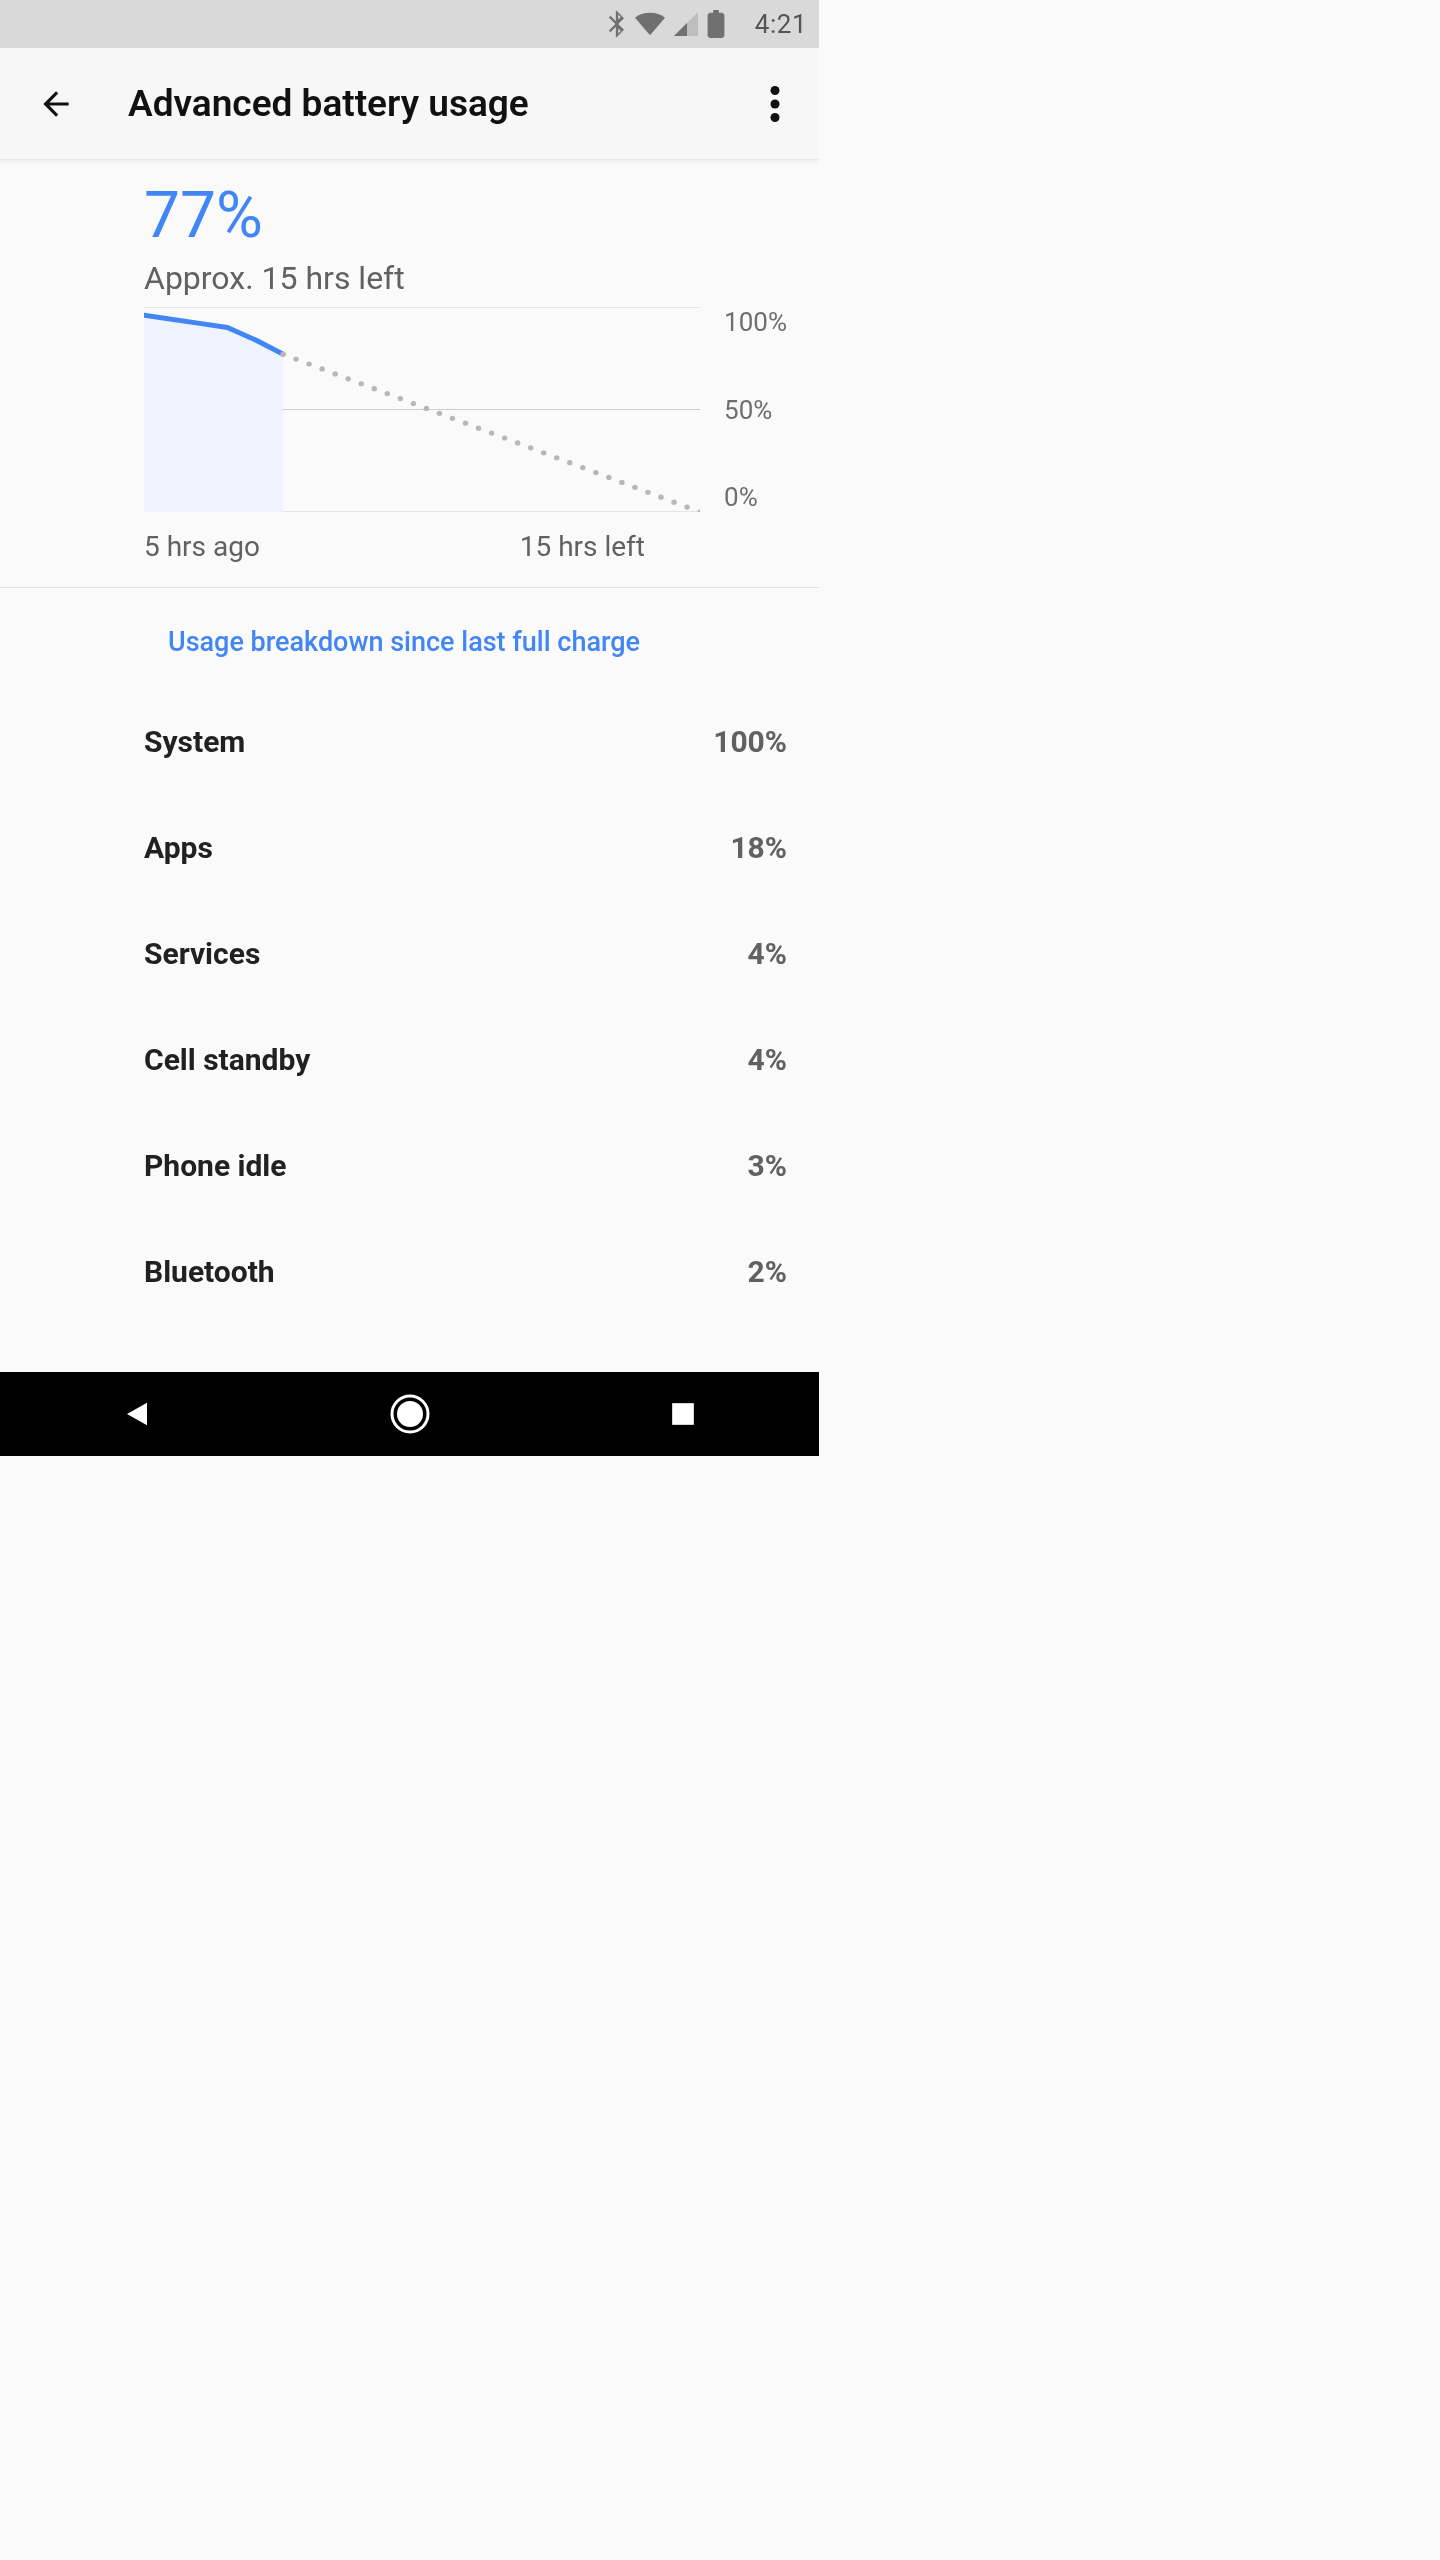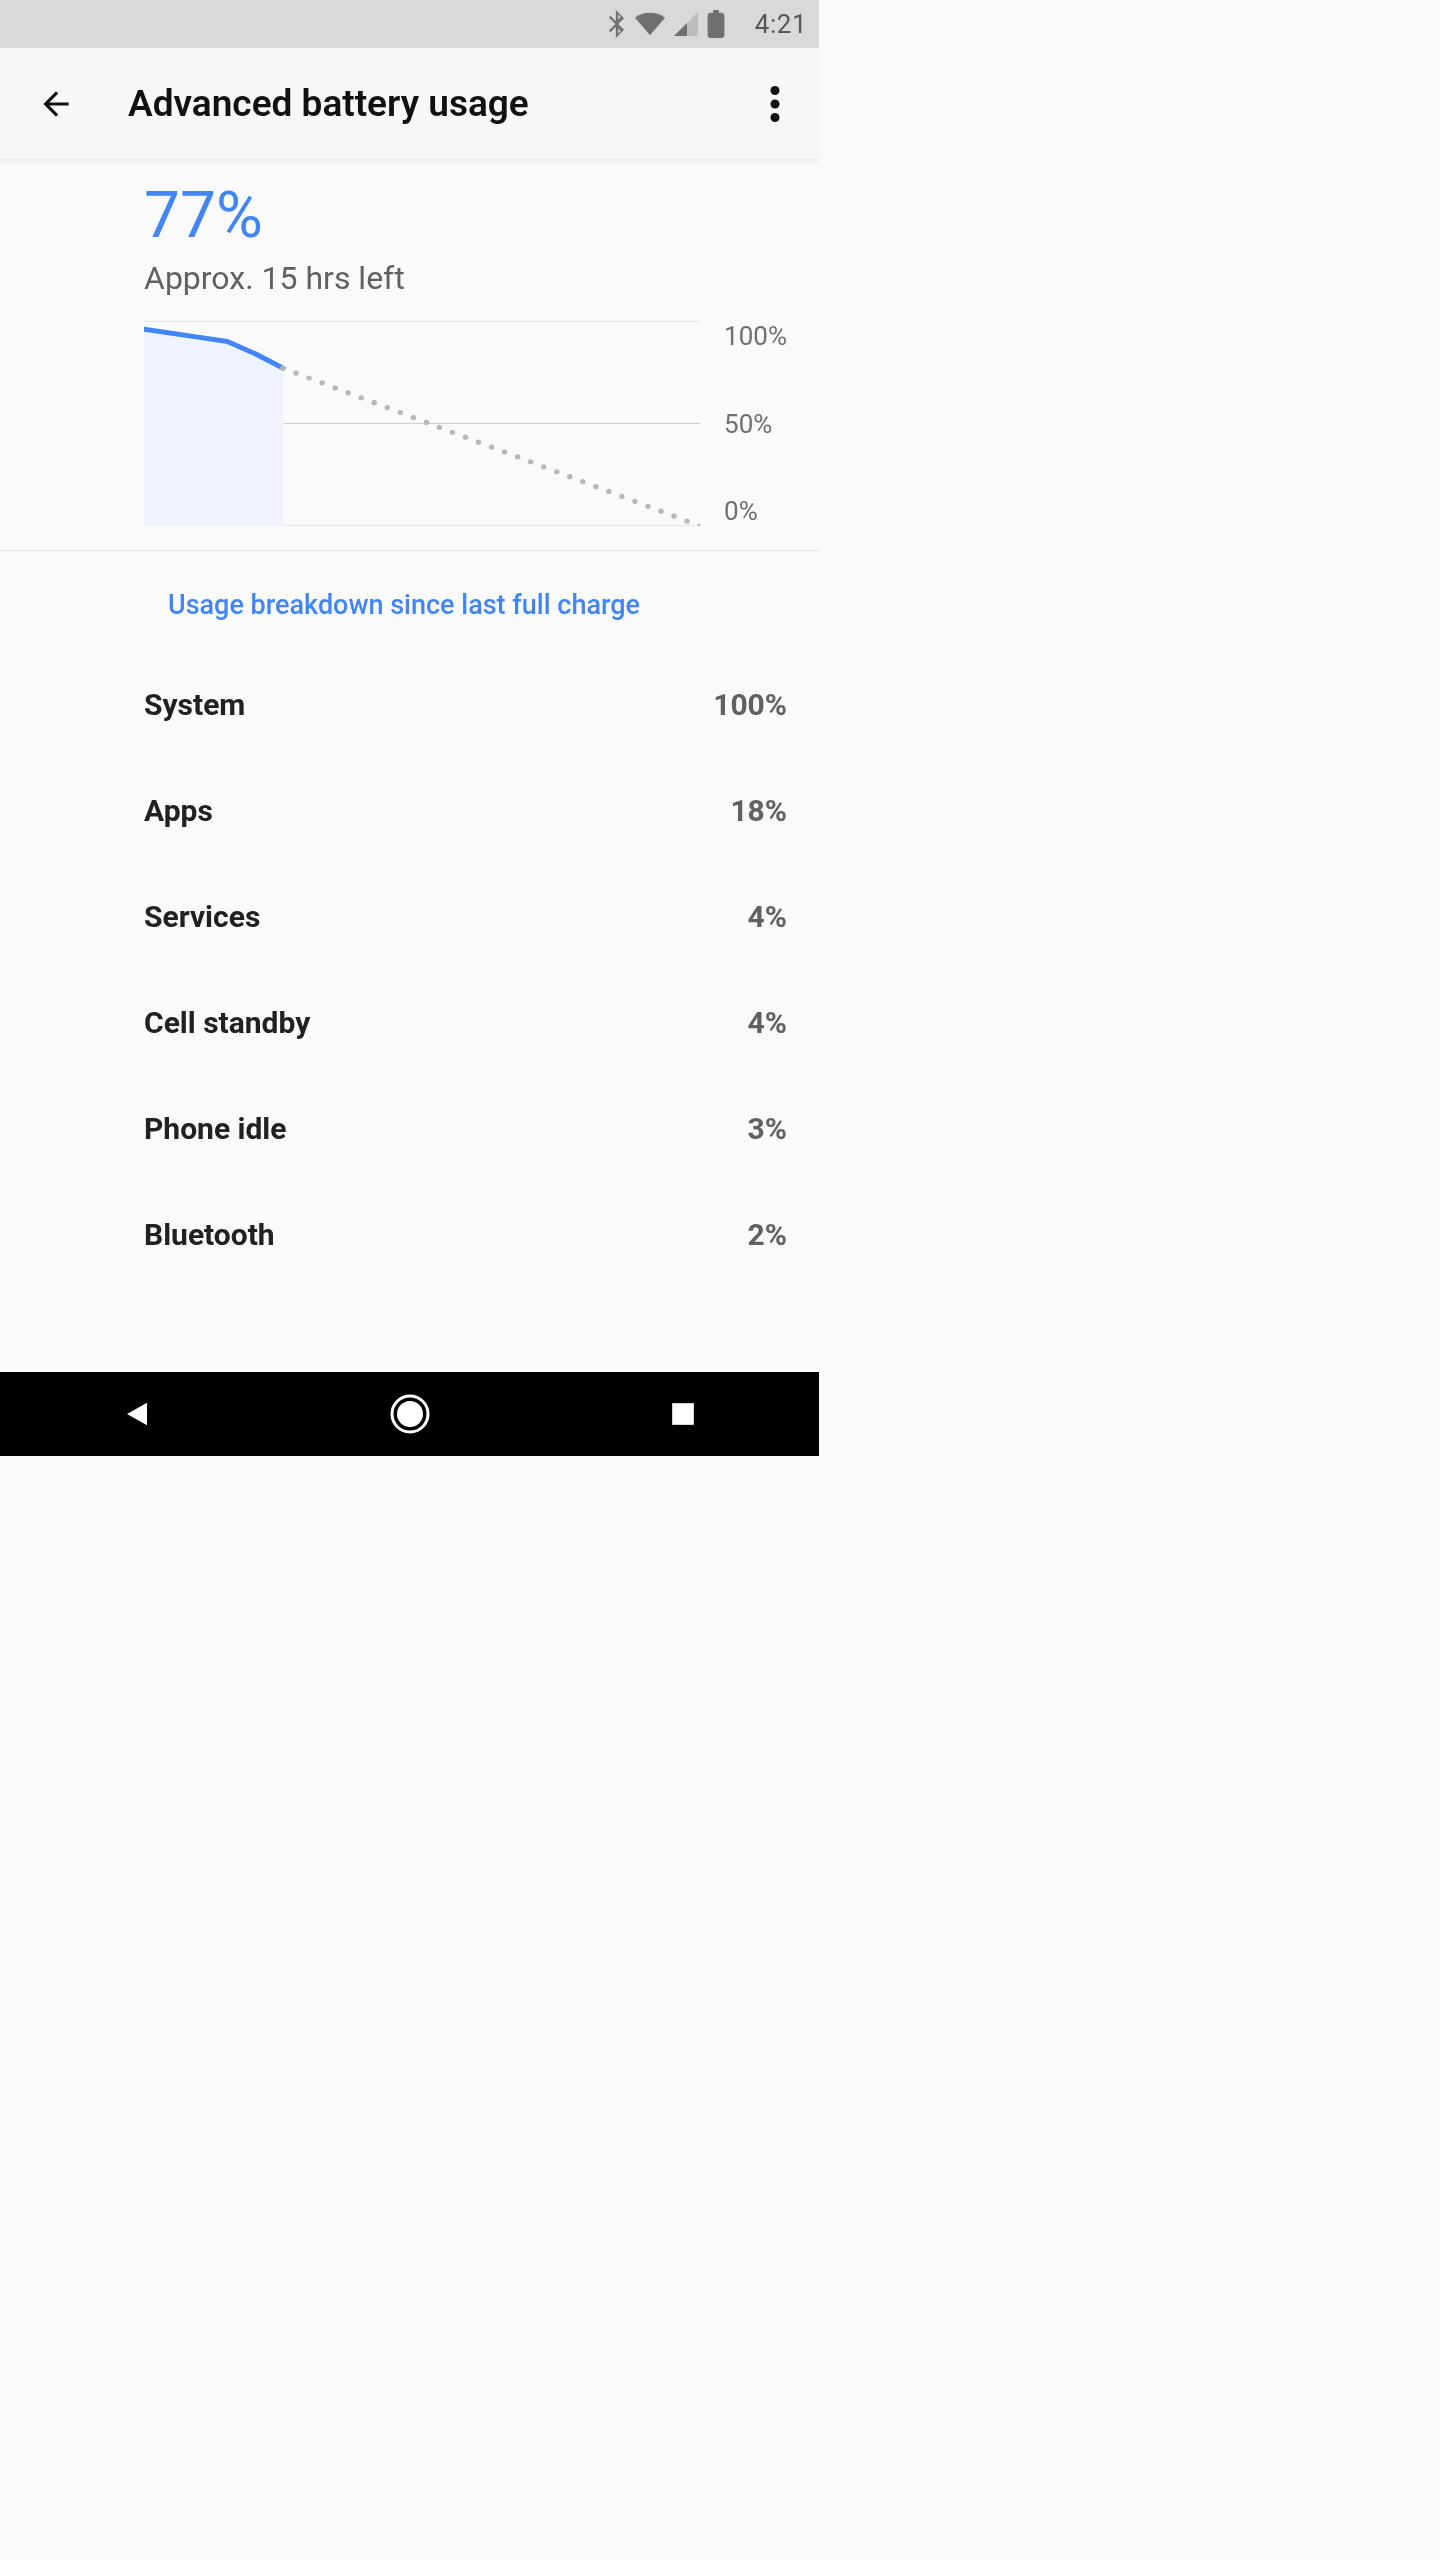--- a/index.html
+++ b/index.html
@@ -15,21 +15,21 @@
   .app-bar { height: 112px; background: #f7f7f7; display: flex; align-items: center; padding: 0 20px 0 32px; gap: 48px; border-bottom: 1px solid rgba(0,0,0,0.05); box-shadow: 0 2px 4px rgba(0,0,0,0.06);}
   .app-bar .title { font-size: 37px; font-weight: 600; color:#111;}
   .app-bar .spacer { flex: 1; }
   .icon-btn { width: 48px; height: 48px; display: inline-flex; align-items: center; justify-content: center; cursor: pointer; }
 
   
   .content { flex: 1; overflow: hidden; }
   .pad { padding-left: 144px; padding-right: 32px; }
 
   .percent { font-size: 64px; color: #4285f4; font-weight: 400; padding-top: 18px;}
-  .estimate { font-size: 32px; color: #616161; margin-top: 6px; margin-bottom: 24px;}
+  .estimate { font-size: 32px; color: #616161; margin-top: 6px; margin-bottom: 10px;}
 
   .chart-wrap { display: flex; align-items: stretch; justify-content: center; }
   .chart-svg { flex: 1; }
   .y-axis { display: flex; flex-direction: column; justify-content: space-between; font-size: 26px; color: #6f6f6f; padding-left: 24px; height: 205px;}
   .x-axis { display: flex; justify-content: space-between; font-size: 28px; color: #616161; margin-top: 18px; padding-right: 142px;}
 
   .divider { height: 1px; background: #e0e0e0; margin-top: 24px; }
 
   .section-title { font-size: 27px; color: #4285f4; font-weight: 500; padding: 38px 0 30px 0; margin-left: 24px;}
   .usage-row { display: flex; align-items: center; height: 106px; font-size: 30px; font-weight: bold; }
@@ -133,20 +133,24 @@
             <circle cx="505.15625" cy="195.134375" r="2.6" fill="#b7b7b7"></circle>
             <circle cx="517.578125" cy="200.0671875" r="2.6" fill="#b7b7b7"></circle>
             <circle cx="530" cy="205" r="2.6" fill="#b7b7b7"></circle>
           </svg>
         <div class="y-axis">
           <span>100%</span>
           <span>50%</span>
           <span>0%</span>
         </div>
       </div>
+      <div class="x-axis">
+        <span>5 hrs ago</span>
+        <span>15 hrs left</span>
+      </div>
     </div>
 
     <div class="divider"></div>
 
     <div class="pad">
       <div class="section-title">Usage breakdown since last full charge</div>
       <div id="usage-list">
           <div class="usage-row">
             <span class="label">System</span>
             <span class="spacer"></span>

